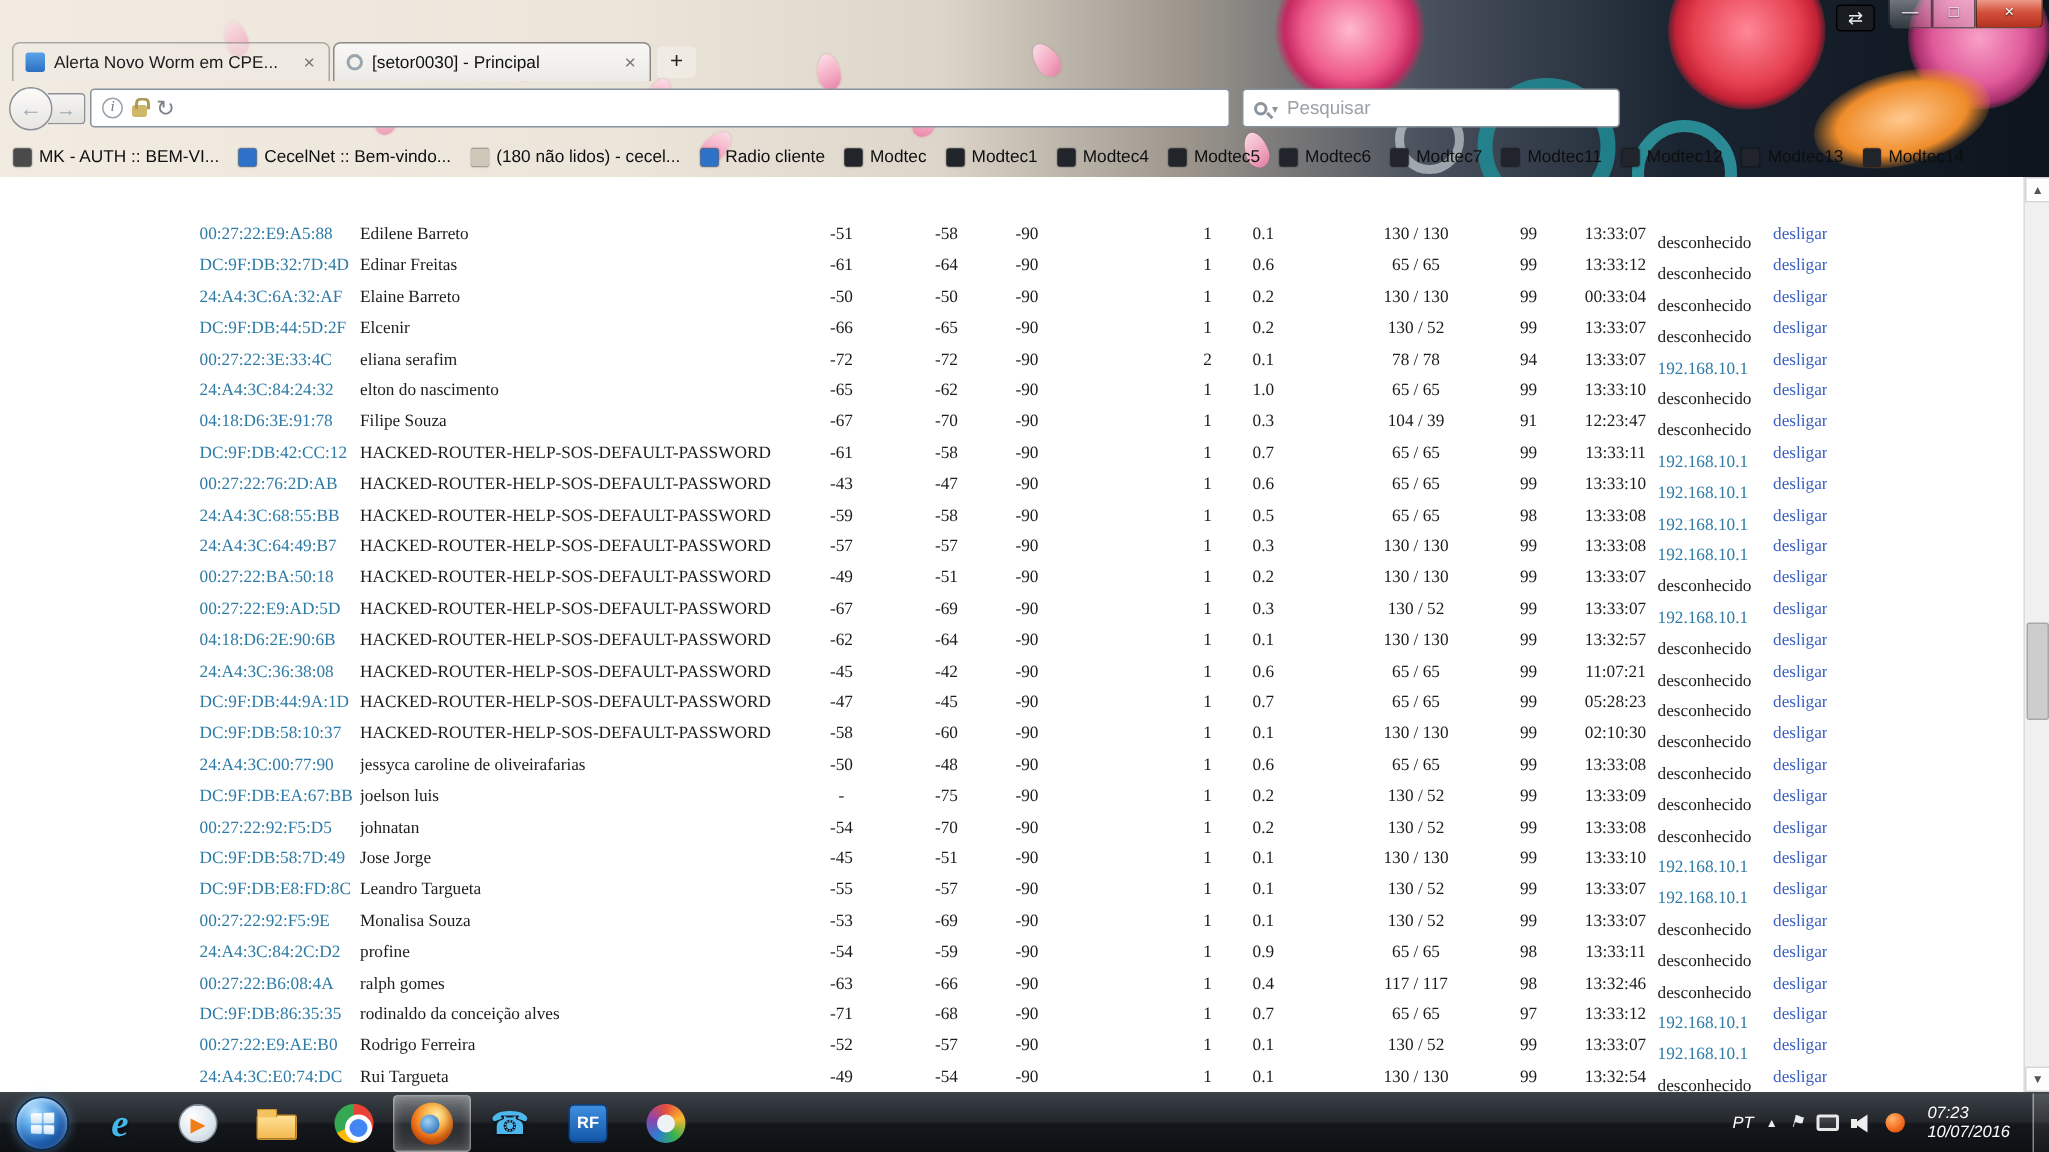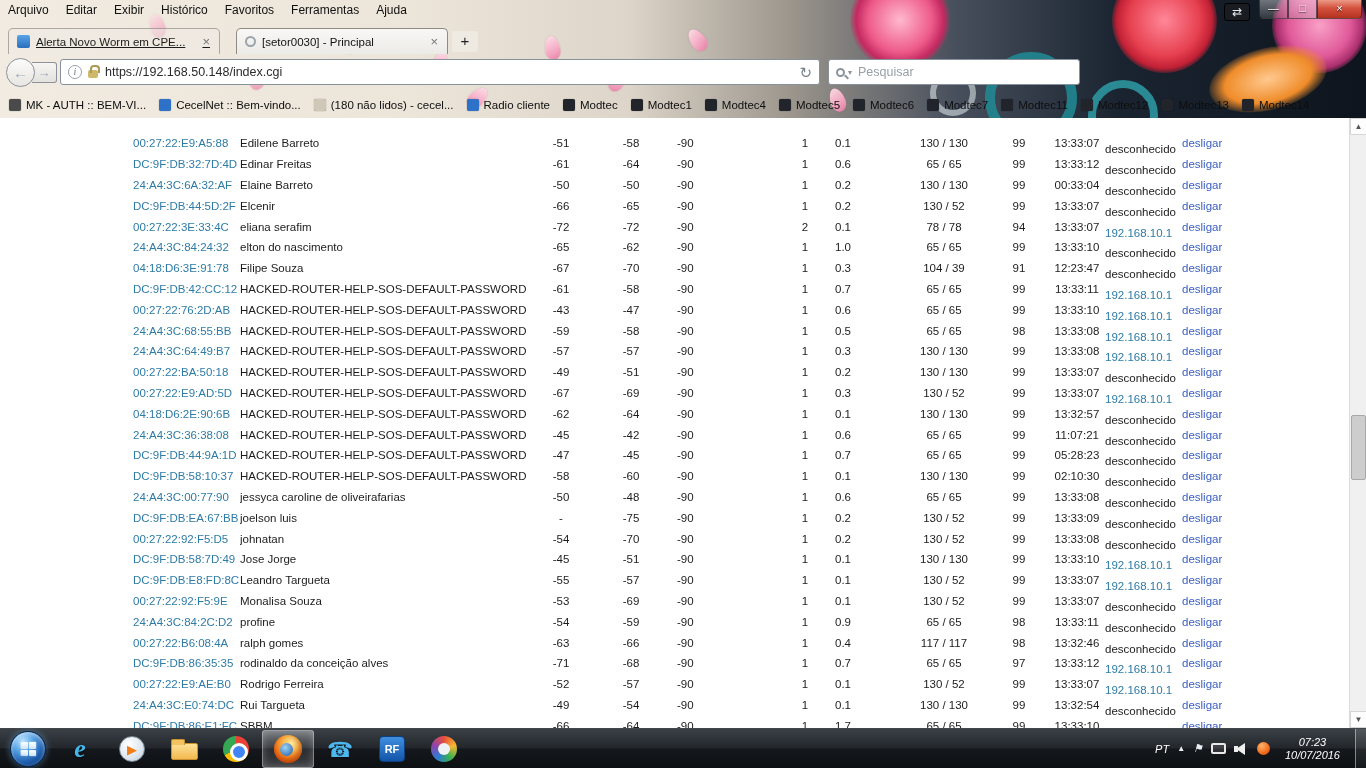--- a/index.html
+++ b/index.html
@@ -36,21 +36,21 @@
   .wincontrols { position:absolute; top:0; right:4px; display:flex; z-index:6; }
   .wbtn { height:19px; width:29px; margin-left:0; background:linear-gradient(rgba(255,255,255,.4),rgba(150,150,150,.25));
     border:1px solid rgba(20,20,20,.6); border-top:none; color:#fff; font-size:11px; line-height:17px; text-align:center;
     text-shadow:0 1px 1px rgba(0,0,0,.8); }
   .wbtn:first-child { border-radius:0 0 0 4px; }
   .wbtn.close { width:45px; background:linear-gradient(#ec9a88,#d3513c 45%,#b3311f); border-radius:0 0 4px 0; }
 
   .tabbar { position:absolute; top:27px; left:0; right:0; height:27px; display:flex; align-items:flex-end; padding-left:8px; z-index:4; }
   .tab { height:26px; width:212px; display:flex; align-items:center; gap:6px; padding:0 8px; border-radius:5px 5px 0 0;
     font-size:11.5px; white-space:nowrap; overflow:hidden; }
-  .tab.inactive { background:rgba(238,234,228,.55); color:#1c1c1c; border:1px solid rgba(70,70,70,.4); border-bottom:none; margin-right:16px;text-decoration:underline; }
+  .tab.inactive { background:rgba(238,234,228,.55); color:#1c1c1c; border:1px solid rgba(70,70,70,.4); border-bottom:none; margin-right:2px; }
   .tab.active { background:linear-gradient(#f8f7f5,#edebe7); color:#111; border:1px solid #8f8b84; border-bottom:none; }
   .fav { width:13px; height:13px; flex:0 0 auto; border-radius:2px; }
   .fav1 { background:linear-gradient(#5aa4e8,#2b6ec0); }
   .fav2 { background:transparent; border:2px solid #9aa4ac; border-radius:50%; width:11px; height:11px; }
   .tab-title { overflow:hidden; text-overflow:ellipsis; flex:1; }
   .tab-close { color:#777; font-size:13px; line-height:1; padding:0 1px; }
   .newtab { width:26px; height:21px; margin:0 0 2px 4px; border-radius:3px; background:rgba(255,255,255,.3);
     color:#222; font-size:15px; line-height:19px; text-align:center; }
 
   .navbar { position:absolute; top:56px; left:0; right:0; height:32px; display:flex; align-items:center; padding-left:6px; z-index:4; }
@@ -75,21 +75,21 @@
   .mag-caret { font-size:8px; color:#8b949c; margin-left:3px; }
   .search-ph { margin-left:6px; color:#9aa0a6; font-size:12.5px; }
 
   .bookmarksbar { position:absolute; top:93px; left:0; right:0; height:23px; display:flex; align-items:center;
     padding:0 9px; gap:13px; font-size:11.5px; color:#0e0e0e; overflow:hidden; z-index:4; white-space:nowrap; }
   .bm { display:flex; align-items:center; gap:5px; flex:0 0 auto; }
   .bm-icon { width:12px; height:12px; border-radius:2px; box-shadow:0 0 1px rgba(0,0,0,.6); flex:0 0 auto; }
 
   
   .content { position:absolute; top:118px; left:0; width:1349px; height:610px; background:#fff; overflow:hidden; }
-  .rows { padding-top:15px; }
+  .rows { padding-top:28px;font-family:Liberation Serif, serif; }
   .row { display:flex; align-items:center; height:20.8px; font-size:11.5px; color:#1c1c1c; padding-left:133px; }
   .cell { white-space:nowrap; overflow:hidden; }
   .c-mac   { width:107px; color:var(--mac-color,#2e7ba6); }
   .c-name  { width:300px; }
   .c-s1    { width:40px; text-align:center; margin-left:1px; }
   .c-s2    { width:40px; text-align:center; margin-left:30px; }
   .c-noise { width:40px; text-align:left; margin-left:26px; }
   .c-n     { width:40px; text-align:center; margin-left:68px; }
   .c-rate  { width:40px; text-align:left; margin-left:10px; }
   .c-speed { width:90px; text-align:center; margin-left:24px; }
@@ -145,21 +145,21 @@
   .tray { margin-left:auto; display:flex; align-items:center; gap:8px; height:40px; color:#fff;font-style:italic; }
   .lang { font-size:11px; }
   .hidden-arrow { font-size:8px; color:#eee; }
   .tray-flag { font-size:11px; color:#e8eef2; line-height:1; }
   .tray-net { width:15px; height:11px; border:2px solid #e8e8e8; border-radius:2px; background:rgba(255,255,255,.12); }
   .tray-vol { position:relative; width:15px; height:13px; }
   .tray-vol .vbox { position:absolute; left:0; top:4px; width:4px; height:6px; background:#eee; }
   .tray-vol .vcone { position:absolute; left:2px; top:1px; width:0; height:0; border-top:6px solid transparent;
     border-bottom:6px solid transparent; border-right:9px solid #eee; }
   .tray-avast { width:13px; height:13px; border-radius:50%; background:radial-gradient(circle at 35% 30%,#ffb36b,#f26a1b 60%,#c8430a); }
-  .clock { text-align:center; font-size:11px; line-height:13px; padding:0 7px; }
+  .clock { font-size:11px; line-height:13px; padding:0 7px; }
   .showdesk { width:11px; height:40px; border-left:1px solid rgba(255,255,255,.45);
     background:linear-gradient(rgba(255,255,255,.12),rgba(255,255,255,.03)); }
 </style>
 </head>
 <body>
 
 <div id="screen">
 
   <div class="header">
     <div class="art">
@@ -175,30 +175,20 @@
       <span class="petal p3"></span>
       <span class="petal p4"></span>
       <span class="petal p5"></span>
       <span class="petal p6"></span>
       <span class="petal p7"></span>
       <span class="petal p8"></span>
       <span class="petal p9"></span>
       <span class="petal p10"></span>
     </div>
 
-    <div class="menubar">
-
-    <span class="menu-item">Arquivo</span>
-        <span class="menu-item">Editar</span>
-        <span class="menu-item">Exibir</span>
-        <span class="menu-item">Histórico</span>
-        <span class="menu-item">Favoritos</span>
-        <span class="menu-item">Ferramentas</span>
-        <span class="menu-item">Ajuda</span>
-      </div>
 
     <div class="fs-toggle">⇄</div>
     <div class="wincontrols">
       <div class="wbtn">—</div>
       <div class="wbtn">□</div>
       <div class="wbtn close">×</div>
     </div>
 
     <div class="tabbar">
       <div class="tab inactive">
@@ -213,21 +203,20 @@
       </div>
       <div class="newtab">+</div>
     </div>
 
     <div class="navbar">
       <div class="navbtn back">←</div>
       <div class="navbtn fwd">→</div>
       <div class="urlbar">
         <span class="info-icon">i</span>
         <span class="lock-icon"></span>
-        <span class="url-text">https://192.168.50.148/index.cgi</span>
         <span class="reload">↻</span>
       </div>
       <div class="searchbar">
         <span class="mag"></span>
         <span class="mag-caret">▾</span>
         <span class="search-ph">Pesquisar</span>
       </div>
     </div>
 
     <div class="bookmarksbar">

